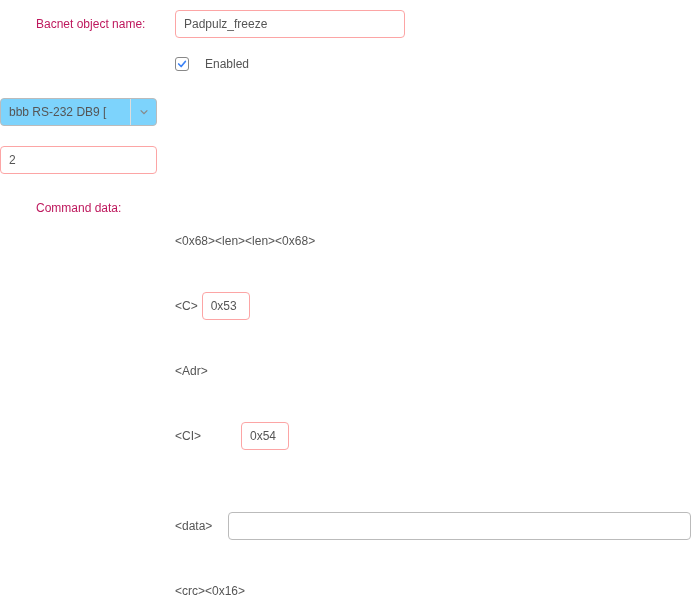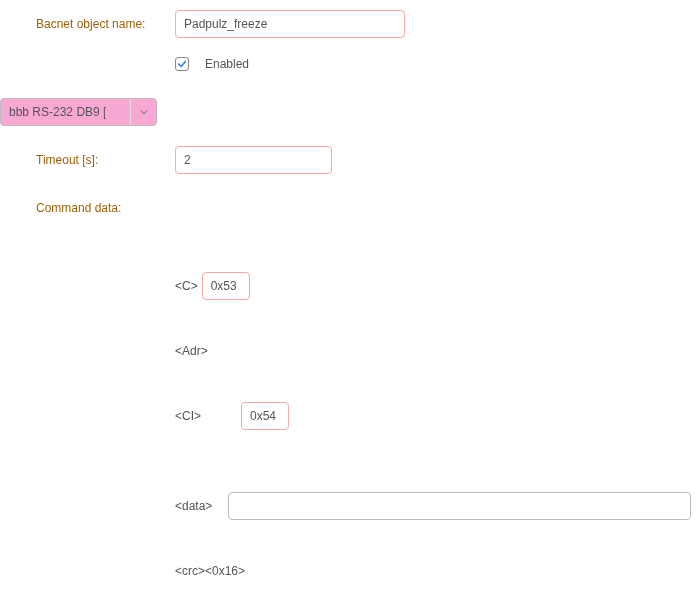--- a/index.html
+++ b/index.html
@@ -17,21 +17,21 @@
     .form-row {
       display: flex;
       align-items: center;
       margin-bottom: 12px;
       min-height: 28px;
     }
     .label-col {
       width: 175px;
       padding-left: 36px;
       padding-right: 8px;
-      color: #a16207;
+      color: #be185d;
       flex-shrink: 0;
     }
     .field-col {
       display: flex;
       align-items: center;
       gap: 8px;
     }
     .text-input {
       border: 1px solid #fca5a5;
       border-radius: 4px;
@@ -72,21 +72,21 @@
     }
     .checkbox-label {
       color: #555;
     }
     .select-wrap {
       display: flex;
       border: 1px solid #bbb;
       border-radius: 4px;
       height: 28px;
       width: 157px;
-      background: #f9a8d4;
+      background: #7dd3fc;
       overflow: hidden;
     }
     .select-value {
       flex: 1;
       padding: 6px 8px;
       color: #555;
       white-space: nowrap;
       overflow: hidden;
     }
     .select-arrow {
@@ -170,33 +170,35 @@
           <path d="M2 4 L6 8 L10 4" stroke="#888" stroke-width="1.5" fill="none"></path>
         </svg>
       </div>
     </div>
   </div>
 </div>
 
 <div style="height:8px"></div>
 
 <div class="form-row">
-  <div class="label-col">Timeout [s]:</div>
   <div class="field-col">
     <input type="text" class="text-input medium" value="2" style="">
   </div>
 </div>
 
 <div style="height:8px"></div>
 
 <div class="form-row" style="align-items:center;">
   <div class="label-col">Command data:</div>
 </div>
 
 <div class="command-section">
+  <div class="command-row">
+    <span class="command-label">&lt;0x68&gt;&lt;len&gt;&lt;len&gt;&lt;0x68&gt;</span>
+  </div>
 
   <div class="spacer-large"></div>
 
   <div class="command-row">
     <span class="command-label">&lt;C&gt;</span>
     <input type="text" class="text-input small inline-gap" value="0x53" style="">
   </div>
 
   <div class="spacer-large"></div>
 

